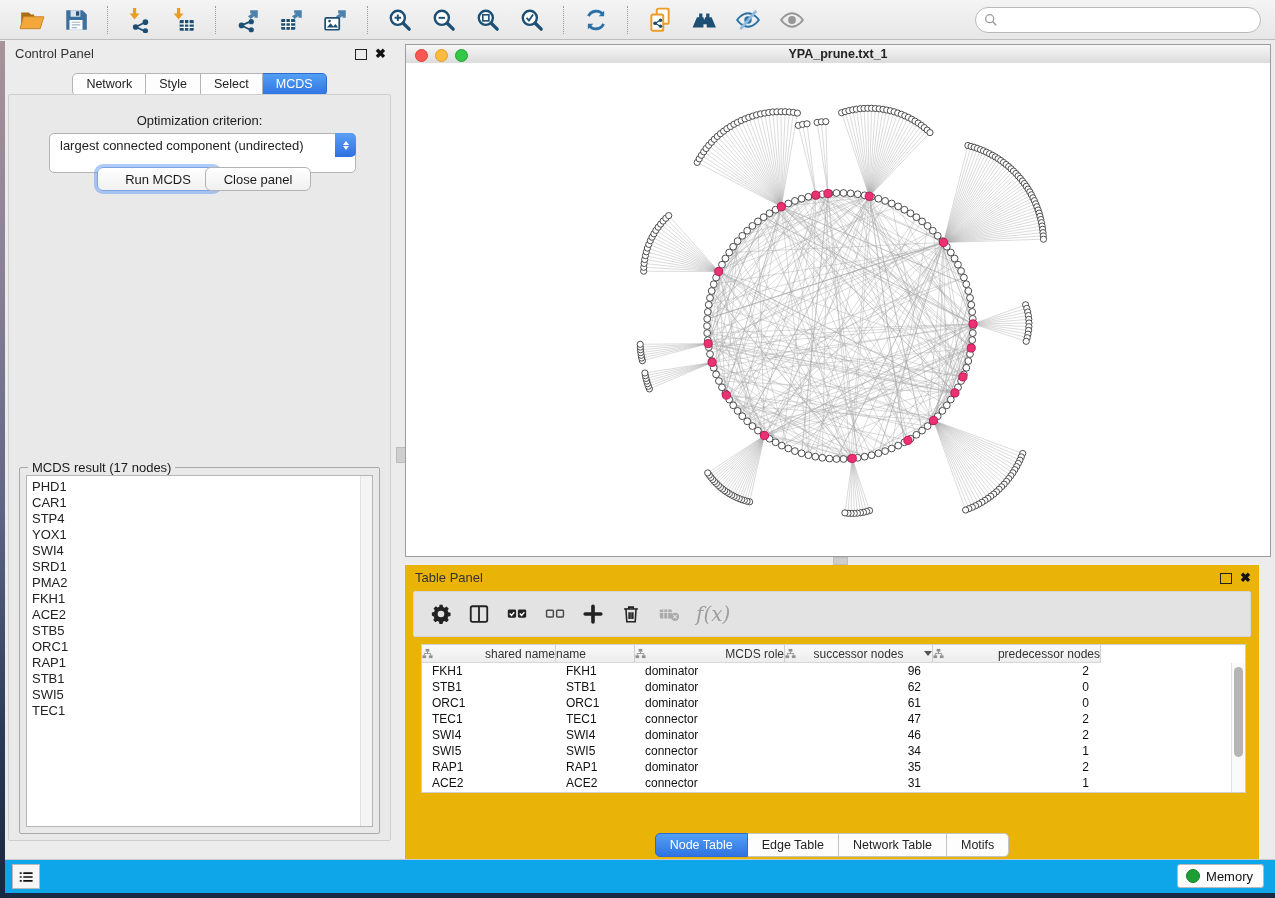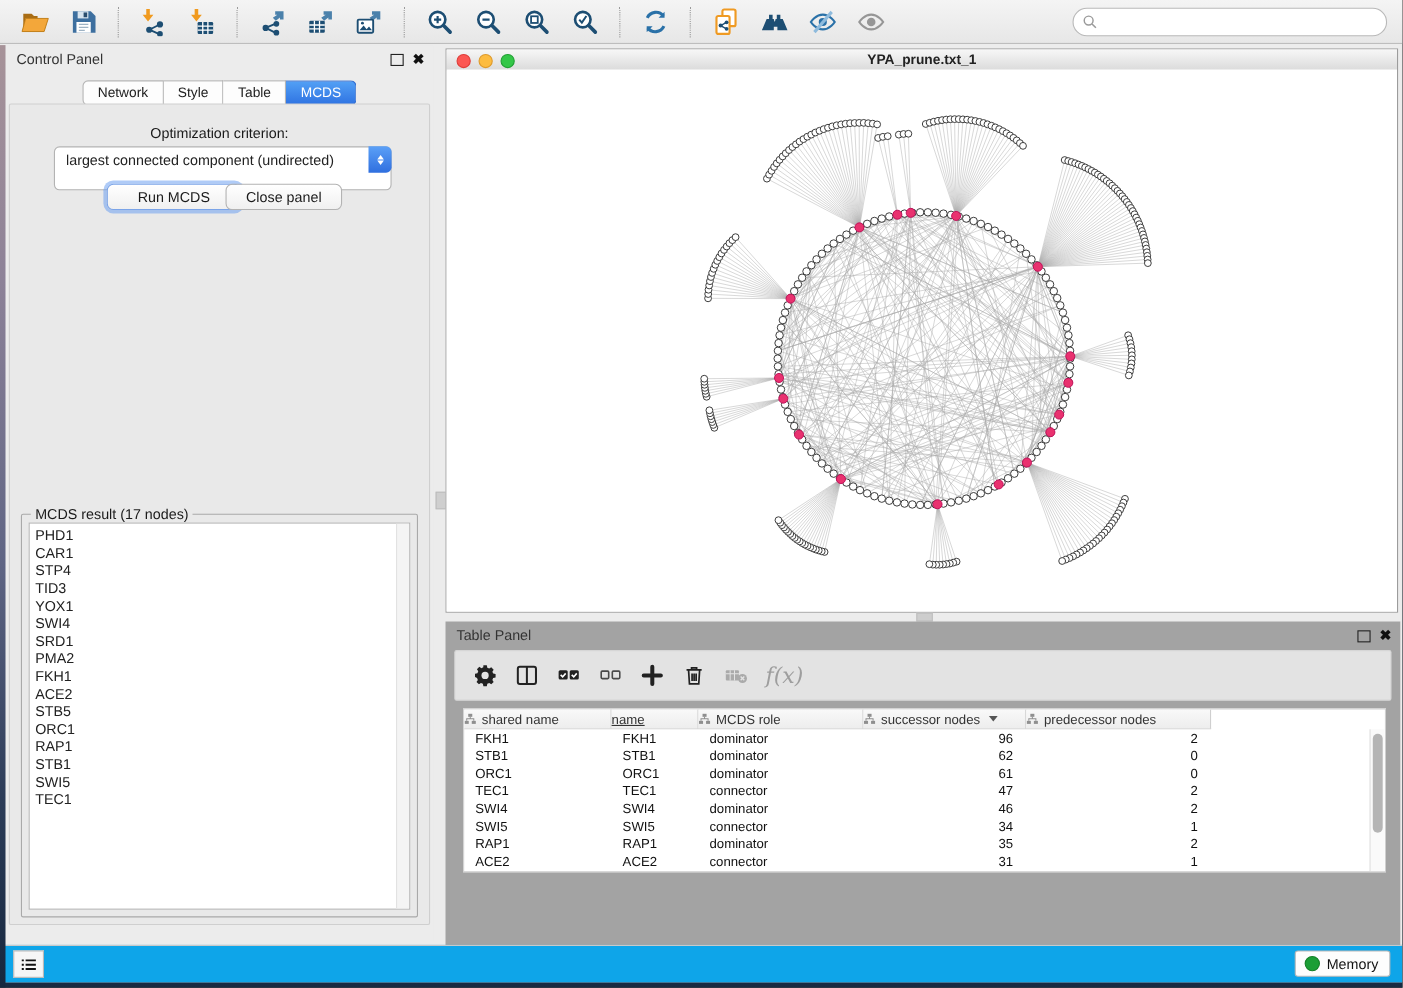--- a/index.html
+++ b/index.html
@@ -60,32 +60,32 @@
   #net-titlebar{position:relative;height:18px;background:linear-gradient(#f7f7f7,#dcdcdc);
     border-bottom:1px solid #ababab;}
   #net-title{text-align:center;font-size:12.5px;font-weight:bold;color:#222;line-height:18px;}
   .tl{position:absolute;top:4px;width:11px;height:11px;border-radius:50%;cursor:pointer;}
   #tl-red{left:9px;background:#fc5753;border:0.5px solid #df3e3a;}
   #tl-yellow{left:29px;background:#fdbc40;border:0.5px solid #de9b2d;}
   #tl-green{left:49px;background:#34c748;border:0.5px solid #23a135;}
   #net-canvas{position:absolute;left:0;top:18px;right:0;bottom:0;background:#fff;overflow:hidden;}
   #h-split-handle{position:absolute;left:833px;top:557px;width:13px;height:6px;background:#cdcdcd;border:1px solid #bfbfbf;}
   
-  #table-panel{position:absolute;left:405px;top:565px;right:2px;height:295px;background:#a3a3a3;}
+  #table-panel{position:absolute;left:405px;top:565px;right:16px;height:295px;background:#eab308;}
   #tp-toolbar{position:absolute;left:8px;right:8px;top:26px;height:46px;background:#e3e3e3;
     border:1px solid #d6d6d6;border-radius:2px;display:flex;align-items:center;padding-left:14px;box-sizing:border-box;}
   .tp-ico{width:26px;height:26px;margin-right:12px;display:flex;align-items:center;justify-content:center;
     background:transparent;border:none;padding:0;cursor:pointer;}
   .tp-ico svg{width:22px;height:22px;}
   .tp-ico.disabled{cursor:default;}
   #fx-label{font-family:"DejaVu Serif",serif;font-style:italic;font-size:20px;color:#9e9e9e;margin-left:2px;}
   #tp-table{position:absolute;left:16px;right:13px;top:79px;bottom:67px;background:#fff;border:1px solid #cfcfcf;overflow:hidden;}
   #tp-header{display:flex;height:18px;font-size:12px;color:#333;}
   .th{background:linear-gradient(#f9f9f9,#ededed);border-right:1px solid #cfcfcf;border-bottom:1px solid #d7d7d7;
-    display:flex;align-items:center;justify-content:flex-start;gap:5px;box-sizing:border-box;cursor:pointer;}
+    display:flex;align-items:center;justify-content:space-between;gap:5px;box-sizing:border-box;cursor:pointer;}
   .th .hicon{flex:0 0 auto;display:flex;}
   .sort-dn{width:0;height:0;border-left:4px solid transparent;border-right:4px solid transparent;border-top:5px solid #555;margin-left:3px;}
   .tr{display:flex;height:16px;font-size:12px;color:#111;cursor:default;}
   .td{box-sizing:border-box;overflow:hidden;white-space:nowrap;line-height:16px;}
   .td.l{padding-left:10px;text-align:left;}
   .td.r{padding-right:12px;text-align:right;}
   #tp-scrollbar{position:absolute;right:0;top:18px;bottom:0;width:13px;background:#fafafa;border-left:1px solid #e0e0e0;}
   #tp-thumb{position:absolute;left:2px;right:2px;top:4px;height:90px;background:#b5b5b5;border-radius:5px;}
   #bottom-tabs{position:absolute;left:0;right:0;top:268px;display:flex;justify-content:center;}
   .bt-tab{height:22px;line-height:22px;padding:0 14px;background:#fdfdfd;border:1px solid #c3c3c3;border-left:none;
@@ -261,42 +261,41 @@
     <div class="panel-titlebar">
       <span>Control Panel</span>
       <span class="win-btns">
         <span class="float-btn"></span>
         <span class="close-btn">✖</span>
       </span>
     </div>
     <div id="cp-tabs">
           <div class="cp-tab">Network</div>
           <div class="cp-tab">Style</div>
-          <div class="cp-tab">Table</div>
+          <div class="cp-tab">Select</div>
           <div class="cp-tab active">MCDS</div>
         </div>
     <div id="cp-content">
       <div id="opt-label">Optimization criterion:</div>
       <div id="combo">
         <span>largest connected component (undirected)</span>
         <span class="stepper">
               <span class="tri-up"></span>
               <span class="tri-dn"></span>
             </span>
       </div>
       <button class="cp-btn" id="run-btn">Run MCDS</button>
       <button class="cp-btn" id="closepanel-btn">Close panel</button>
       <div id="mcds-group">
         <div id="mcds-legend">MCDS result (17 nodes)</div>
         <div id="mcds-list">
           <div id="mcds-items">
                 <div class="mcds-item">PHD1</div>
                 <div class="mcds-item">CAR1</div>
                 <div class="mcds-item">STP4</div>
-                <div class="mcds-item">TID3</div>
                 <div class="mcds-item">YOX1</div>
                 <div class="mcds-item">SWI4</div>
                 <div class="mcds-item">SRD1</div>
                 <div class="mcds-item">PMA2</div>
                 <div class="mcds-item">FKH1</div>
                 <div class="mcds-item">ACE2</div>
                 <div class="mcds-item">STB5</div>
                 <div class="mcds-item">ORC1</div>
                 <div class="mcds-item">RAP1</div>
                 <div class="mcds-item">STB1</div>
@@ -1220,21 +1219,21 @@
               <svg class="hicon" width="11" height="11" viewBox="0 0 12 12">
                 <path d="M6 4v2M2.5 8V6h7v2" stroke="#8f8f8f" fill="none"></path>
                 <g fill="#8f8f8f">
                   <rect x="4" y="1" width="4" height="3"></rect>
                   <rect x="0.5" y="8" width="4" height="3"></rect>
                   <rect x="7.5" y="8" width="4" height="3"></rect>
                 </g>
               </svg>
               <span>shared name</span>
             </div>
-            <div class="th" style="width: 79px; text-decoration: underline;">
+            <div class="th" style="width: 79px;">
               <span>name</span>
             </div>
             <div class="th" style="width: 150px;">
               <svg class="hicon" width="11" height="11" viewBox="0 0 12 12">
                 <path d="M6 4v2M2.5 8V6h7v2" stroke="#8f8f8f" fill="none"></path>
                 <g fill="#8f8f8f">
                   <rect x="4" y="1" width="4" height="3"></rect>
                   <rect x="0.5" y="8" width="4" height="3"></rect>
                   <rect x="7.5" y="8" width="4" height="3"></rect>
                 </g>
@@ -1327,20 +1326,26 @@
               <div class="td l" style="width: 79px;">YOX1</div>
               <div class="td l" style="width: 150px;">connector</div>
               <div class="td r" style="width: 148px;">29</div>
               <div class="td r" style="width: 168px;">1</div>
             </div>
           </div>
       <div id="tp-scrollbar">
             <div id="tp-thumb"></div>
           </div>
     </div>
+    <div id="bottom-tabs">
+          <div class="bt-tab active">Node Table</div>
+          <div class="bt-tab">Edge Table</div>
+          <div class="bt-tab">Network Table</div>
+          <div class="bt-tab">Motifs</div>
+        </div>
   </div>
 
   <div id="status-bar">
     <button id="list-btn">
           <svg width="18" height="14" viewBox="0 0 18 14">
             <g stroke="#111" stroke-width="2.2">
               <path d="M5.5 2h12M5.5 7h12M5.5 12h12"></path>
               <path d="M1 2h2.4M1 7h2.4M1 12h2.4"></path>
             </g>
           </svg>

